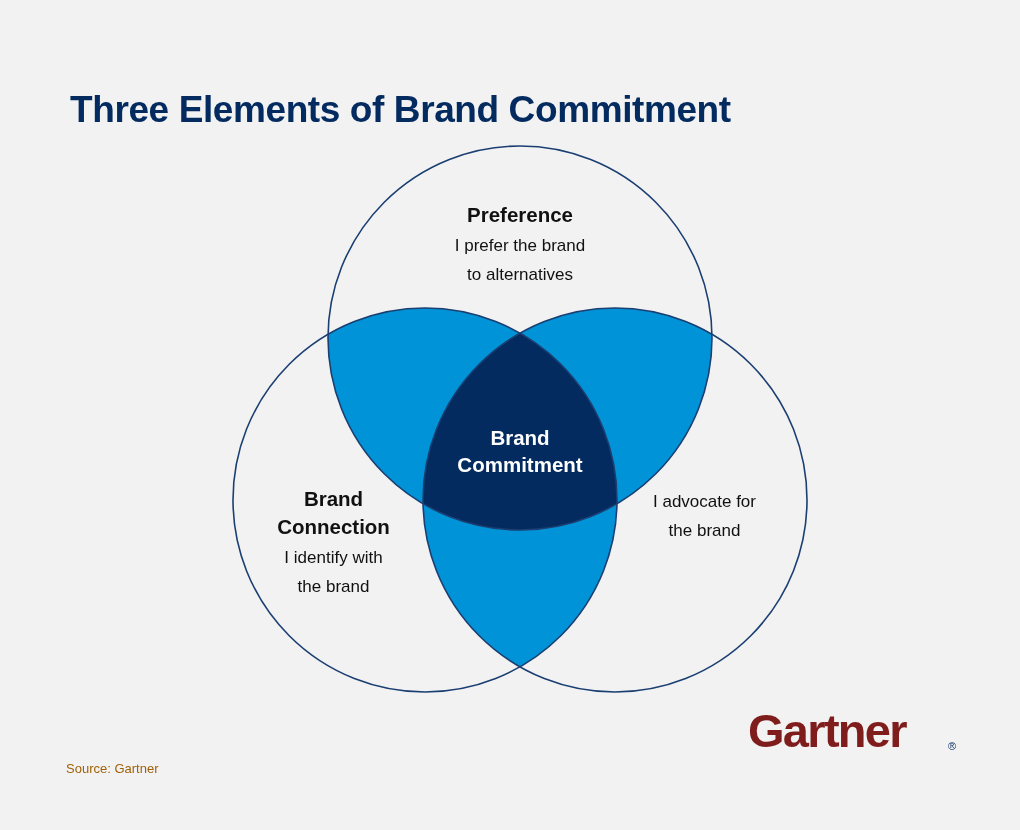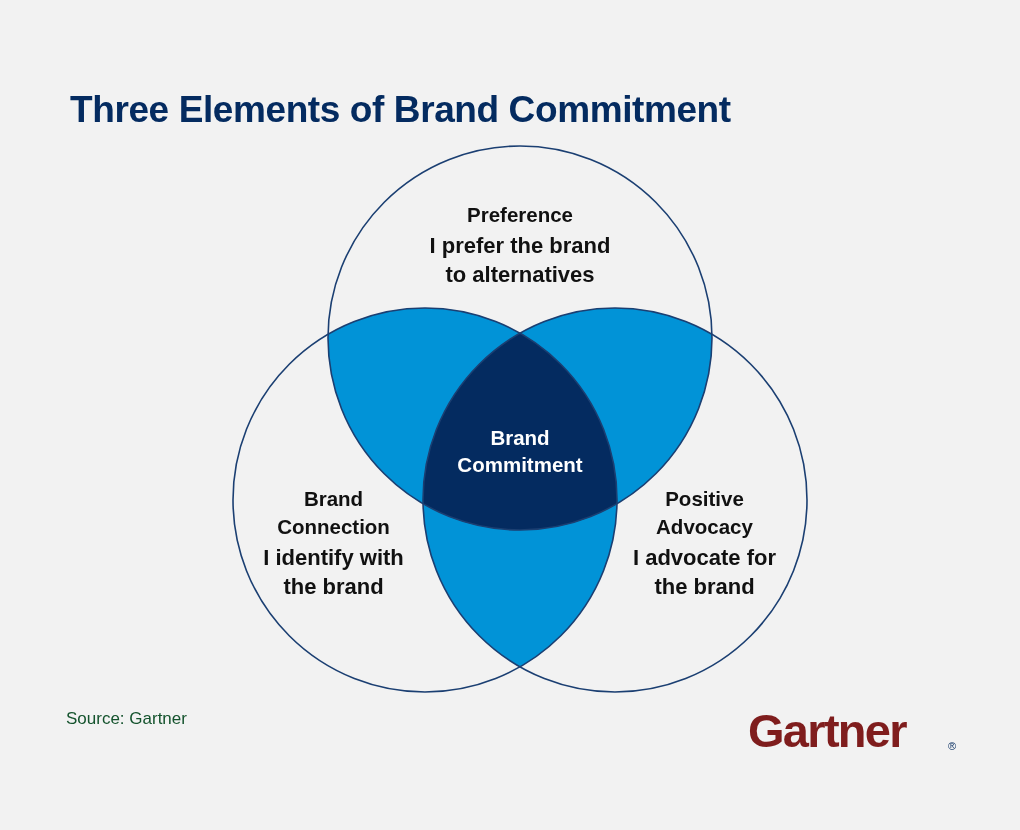--- a/index.html
+++ b/index.html
@@ -56,26 +56,25 @@
     color: #111111;
   }
   .venn-label .lbl-title {
     font-weight: bold;
     font-size: 20.5px;
     line-height: 28px;
     display: block;
     white-space: pre-line;
   }
   .venn-label .lbl-desc {
-    font-size: 22px;
+    font-size: 17px;
     line-height: 29px;
     display: block;
     white-space: pre-line;
     margin-top: 2px;
-    font-weight: bold;
   }
 
   #label-preference {
     left: 420px;
     top: 201px;
     width: 200px;
   }
   #label-brand-connection {
     left: 237px;
     top: 485px;
@@ -95,24 +94,24 @@
   #label-center .lbl-title {
     font-size: 20.5px;
     line-height: 27px;
     color: #ffffff;
   }
 
   
   #footer-source {
     position: absolute;
     left: 66px;
-    top: 710px;
-    font-size: 17px;
+    top: 760px;
+    font-size: 13px;
     line-height: 17px;
-    color: #14532d;
+    color: #a16207;
   }
   #footer-source .foot-line {
     display: block;
     white-space: nowrap;
   }
 
   
   #logo {
     position: absolute;
     left: 748px;
@@ -196,22 +195,20 @@
     </div>
 
     <div class="venn-label" id="label-brand-connection">
       <span class="lbl-title">Brand
 Connection</span>
       <span class="lbl-desc">I identify with
 the brand</span>
     </div>
 
     <div class="venn-label" id="label-positive-advocacy">
-      <span class="lbl-title">Positive
-Advocacy</span>
       <span class="lbl-desc">I advocate for
 the brand</span>
     </div>
 
     <div class="venn-label" id="label-center">
       <span class="lbl-title">Brand
 Commitment</span>
     </div>
   </div>
 

